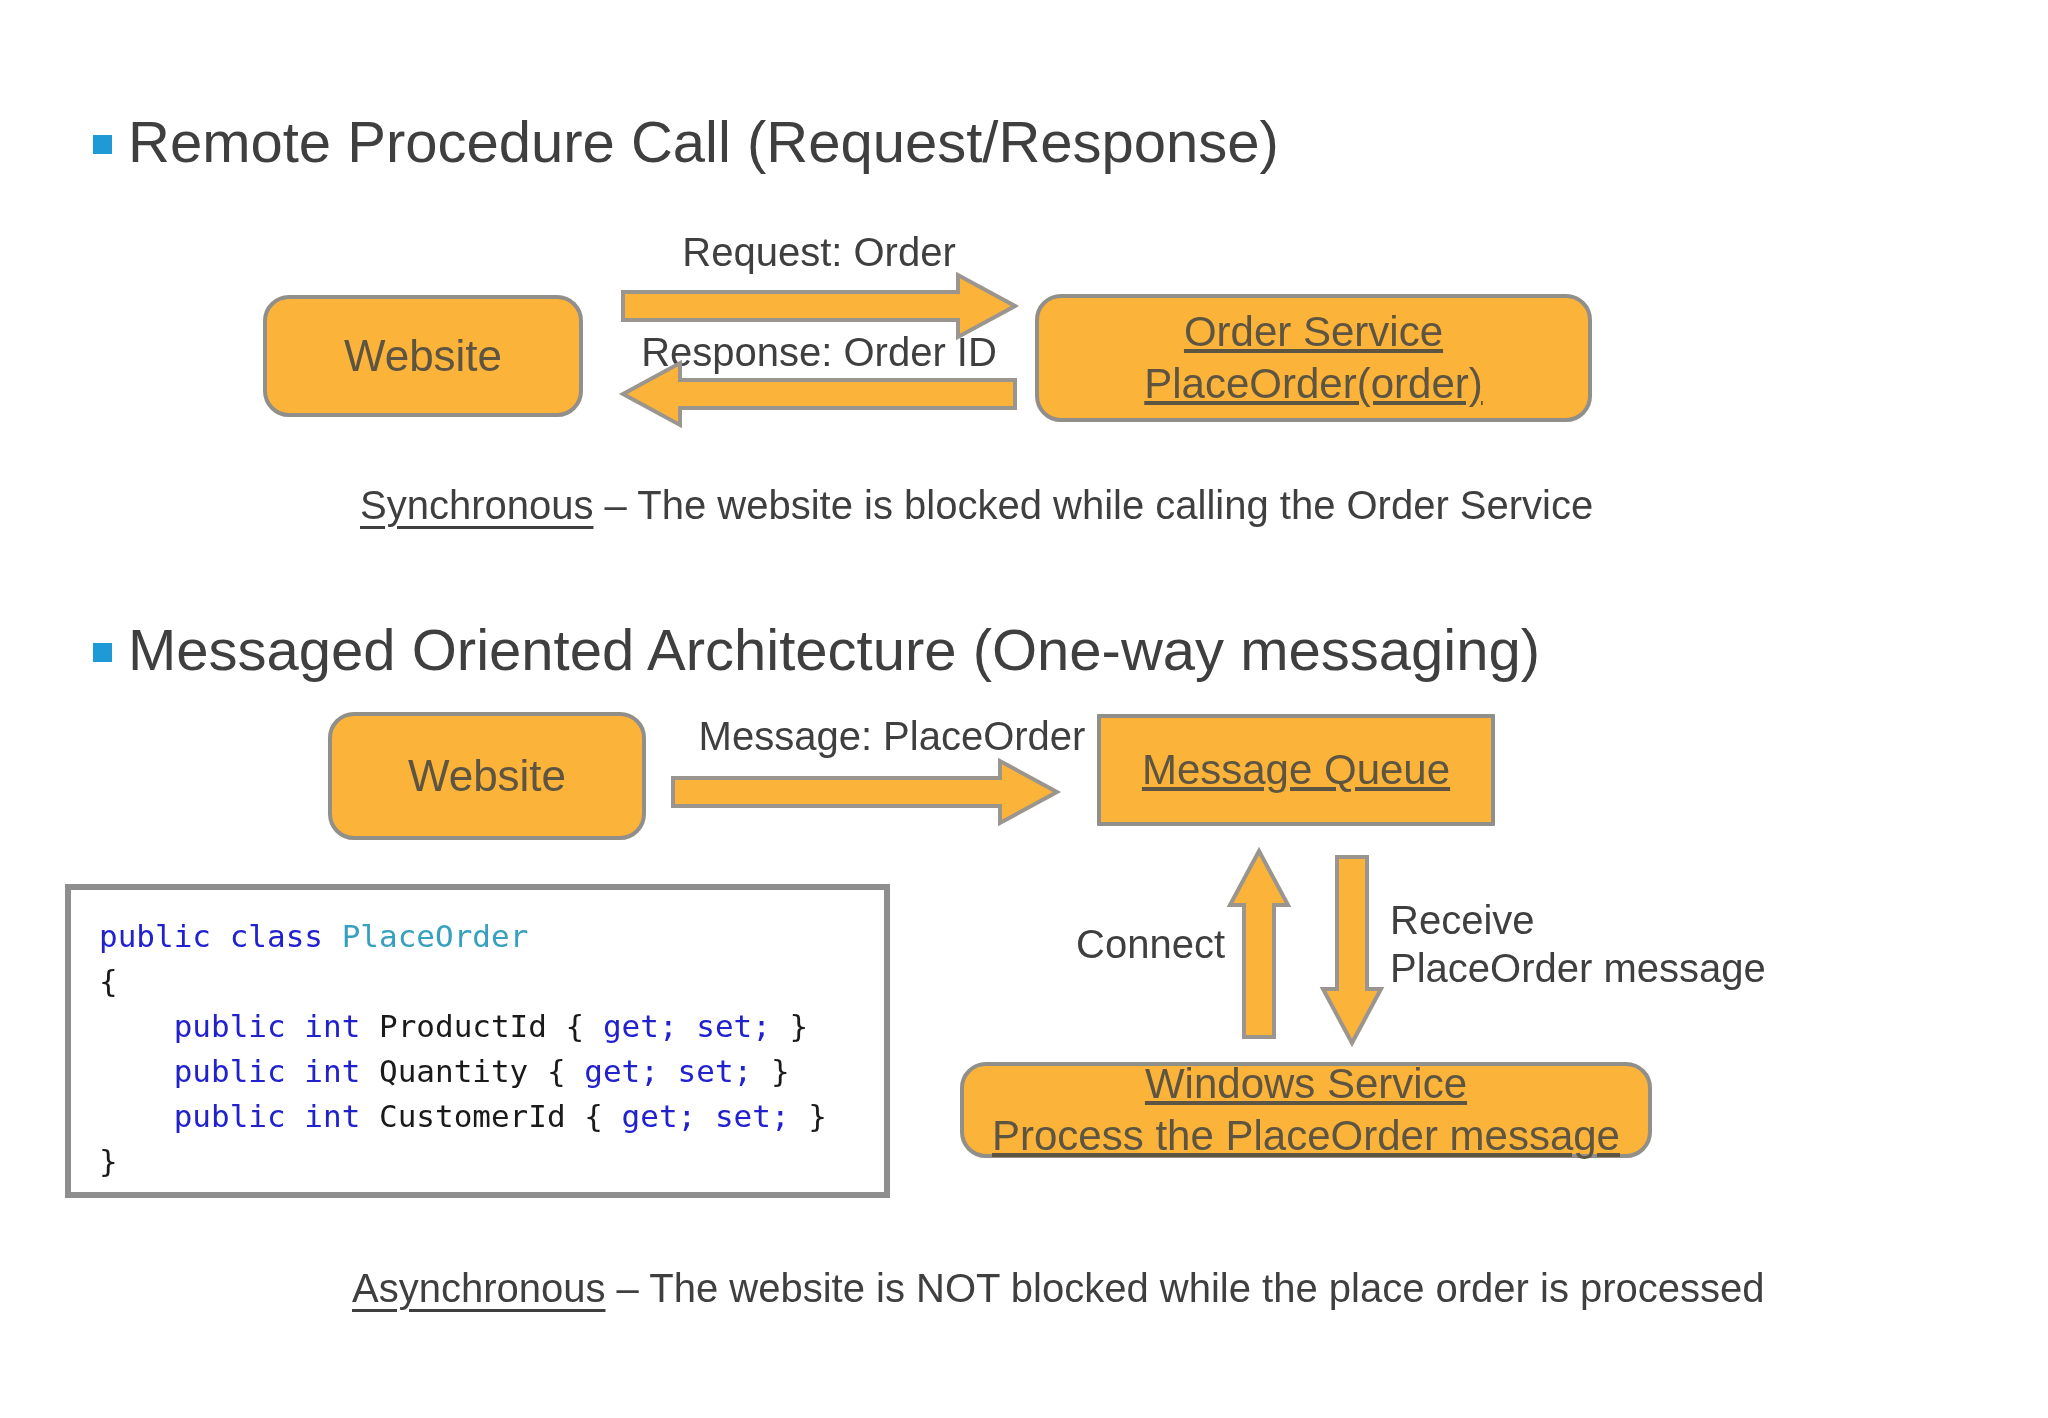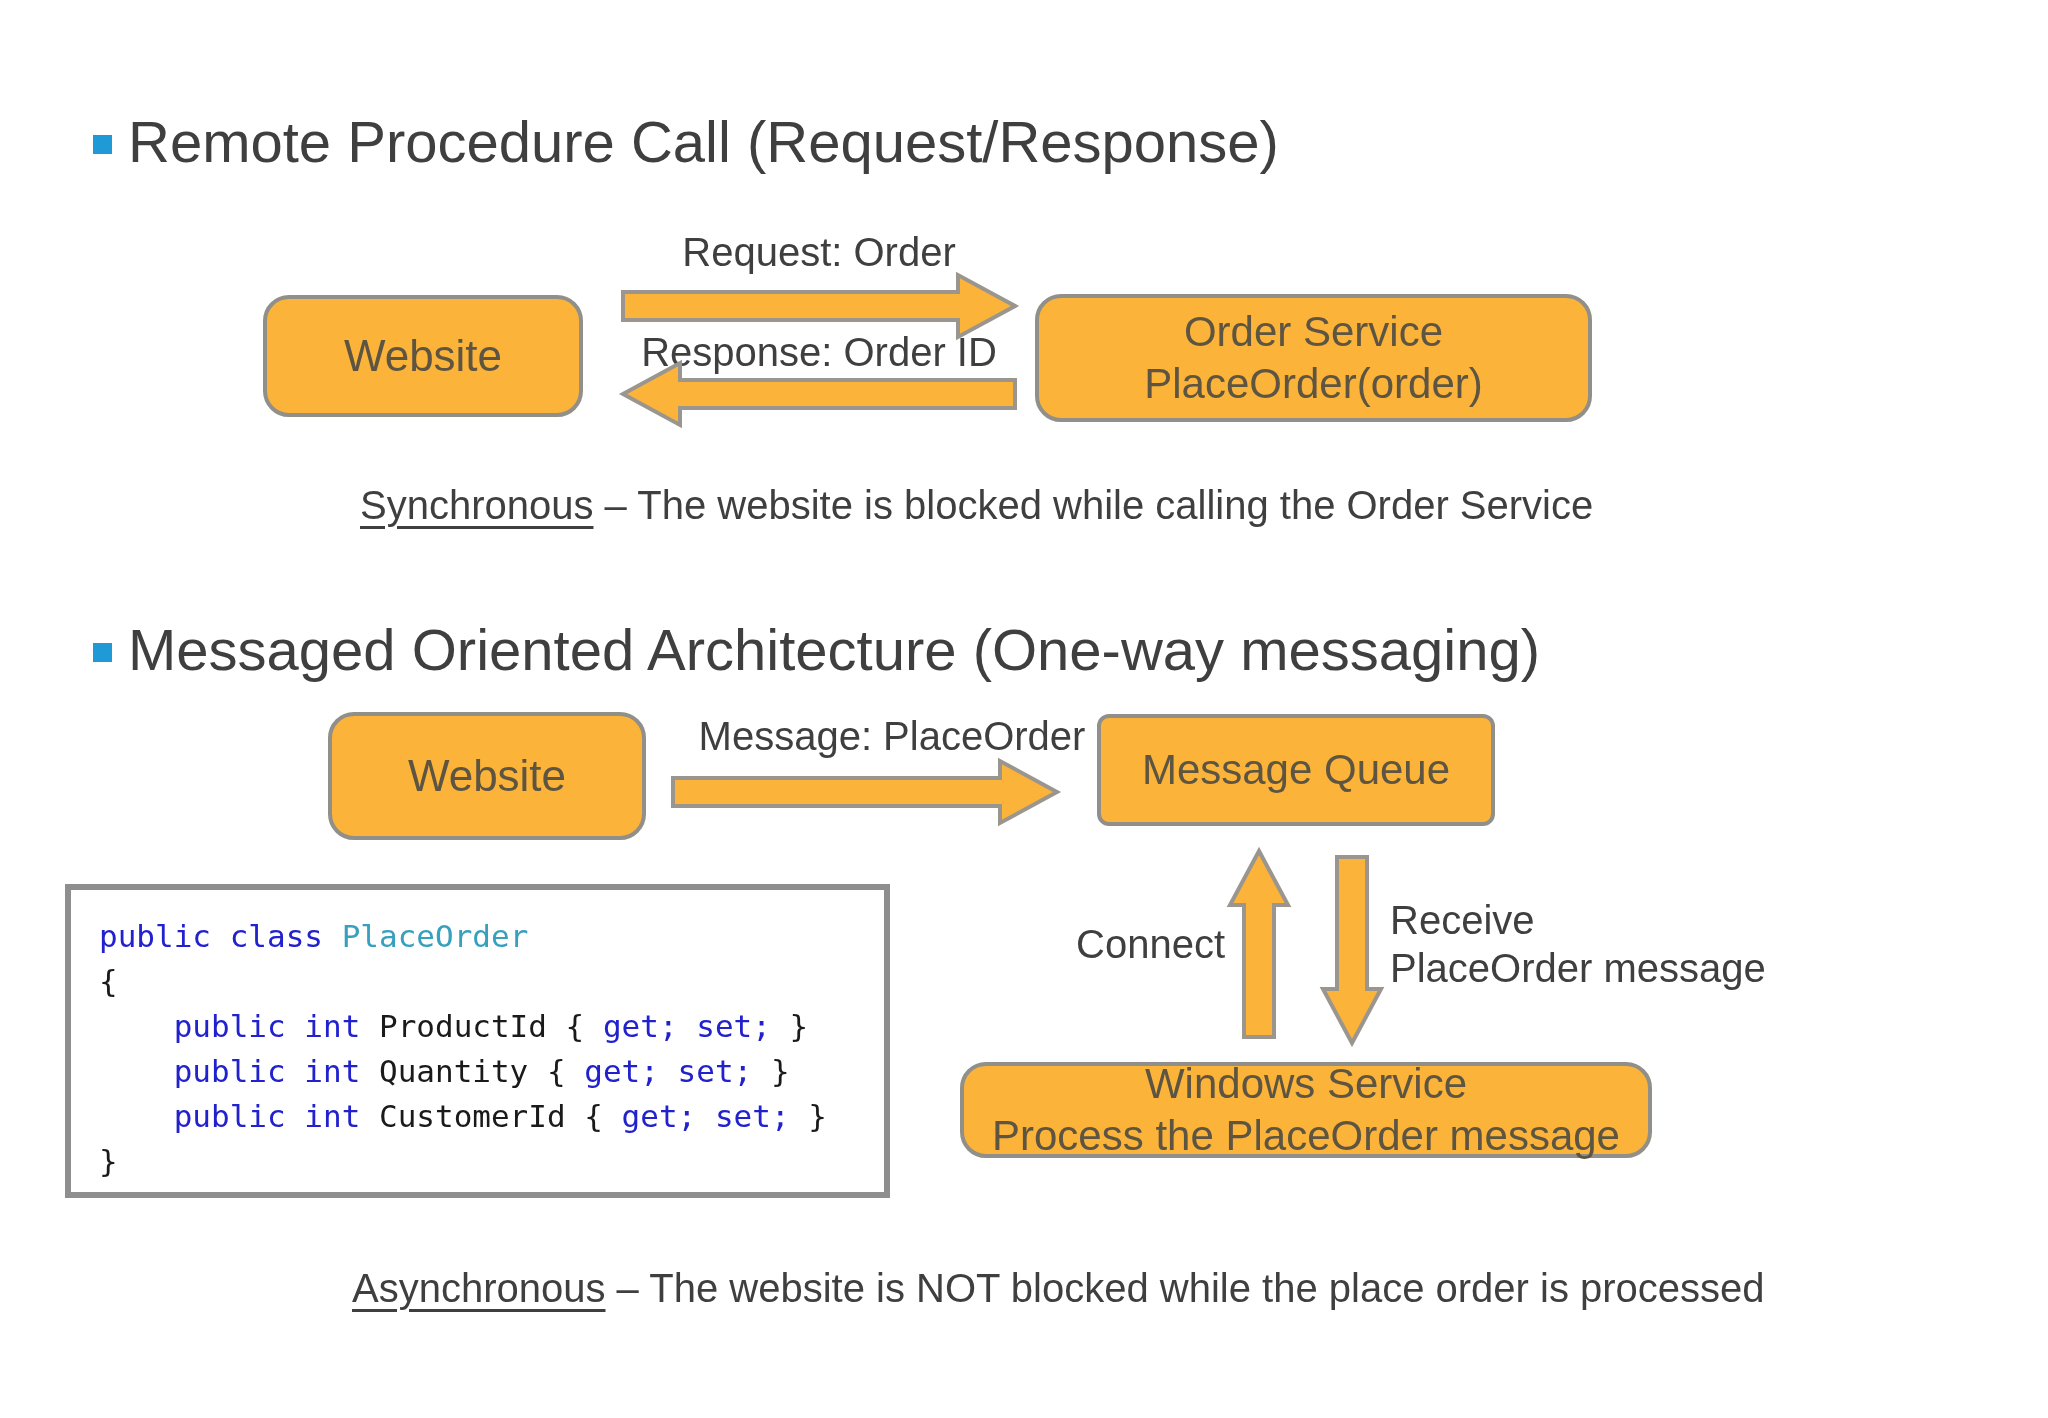--- a/index.html
+++ b/index.html
@@ -16,23 +16,23 @@
 
   
   .node{
     background:var(--accent_orange,#fbb339);
     border:4px solid var(--border_gray,#918f8a);
     display:flex;flex-direction:column;align-items:center;justify-content:center;
     color:var(--box_text,#5d5542);text-align:center;
     box-sizing:border-box;
   }
   .node.rounded{border-radius:26px;}
-  .node.square{border-radius:12px;}
+  .node.square{border-radius:1px;}
   .node .line1{font-size:44px;}
-  .node .line2l{font-size:42px;line-height:1.24;}
+  .node .line2l{font-size:42px;line-height:1.24;text-decoration:underline;}
 
   
   .dlabel{font-size:40px;color:var(--heading_gray,#3f3f3f);}
   .center{text-align:center;}
   .right{text-align:right;}
 
   
   .caption{font-size:40px;color:var(--heading_gray,#3f3f3f);}
   .uline{text-decoration:underline;text-decoration-thickness:3px;text-underline-offset:7px;}
 

